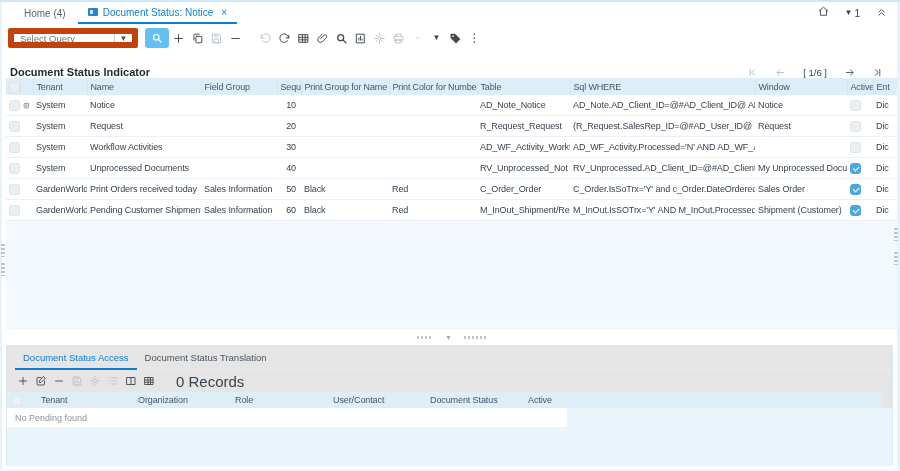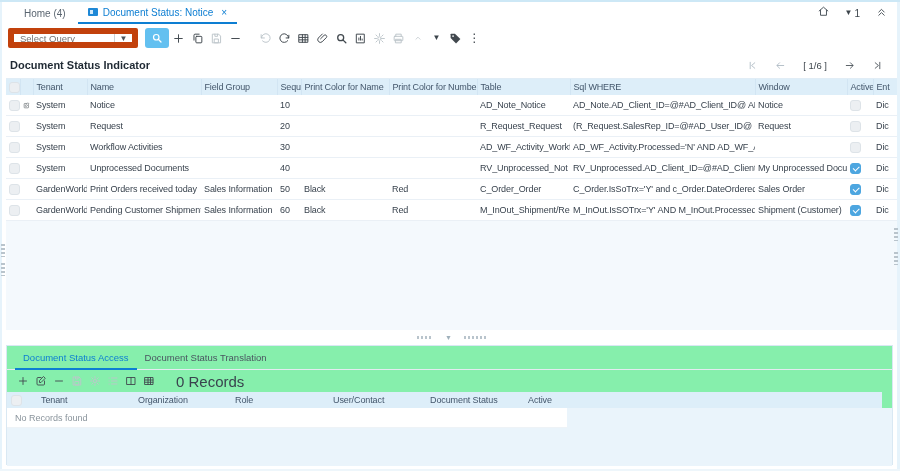--- a/index.html
+++ b/index.html
@@ -32,49 +32,49 @@
   .search-btn svg{width:12px;height:12px;}
   .ti{width:19px;height:22px;display:flex;align-items:center;justify-content:center;color:#41484e;}
   .ti svg{width:13px;height:13px;}
   .ti.dis{color:#bdc5cb;}
   .ti.small svg{width:10px;height:10px;}
   .tgap{width:11px;}
   .ic svg,.ti svg{fill:none;stroke:currentColor;stroke-width:1.8;stroke-linecap:round;stroke-linejoin:round;}
   .glyph{font-size:12px;line-height:1;}
 
   
-  .content-header{position:absolute;top:52px;left:2px;right:3px;height:26px;display:flex;align-items:center;padding:0 8px;background:#fff;box-sizing:border-box;}
+  .content-header{position:absolute;top:52px;left:2px;right:3px;height:26px;display:flex;align-items:flex-end;padding:0 8px;background:#fff;box-sizing:border-box;}
   .page-title{font-size:11px;font-weight:bold;color:#1f2933;}
   .pager{margin-left:auto;display:flex;align-items:center;gap:17px;font-size:9.5px;color:#3c444b;padding-right:6px;}
   .pg{display:flex;align-items:center;}
   .pg svg{width:11px;height:11px;fill:none;stroke:currentColor;stroke-width:1.8;stroke-linecap:round;stroke-linejoin:round;}
   .pg.dis{color:#a8b5bf;}
 
   
   .grid{position:absolute;top:78px;left:6px;width:891px;bottom:141px;background:#f4f9fd;border-top:1px solid #e1edf6;overflow:hidden;}
   table{border-collapse:collapse;table-layout:fixed;}
   .maintbl{width:891px;}
   .maintbl th{height:16px;background:#ddeef9;font-size:9px;letter-spacing:-0.15px;font-weight:normal;color:#43566b;text-align:left;padding:0 3px;white-space:nowrap;overflow:hidden;border-right:1px solid #d2e5f3;}
   .maintbl td{height:20px;background:#fff;border-bottom:1px solid #eaf0f6;font-size:9px;letter-spacing:-0.1px;color:#39434e;padding:0 3px;white-space:nowrap;overflow:hidden;}
-  .maintbl .num{padding-right:5px;}
+  .maintbl .num{text-align:right;padding-right:5px;}
   .cb{width:11px;height:11px;border-radius:3px;background:#eceff2;border:1px solid #dde3e8;display:inline-block;position:relative;vertical-align:middle;box-sizing:border-box;}
   .cb.on{background:#4da6e0;border-color:#4da6e0;}
   .cb.on::after{content:"";position:absolute;left:2px;top:2.5px;width:5px;height:2.5px;border-left:1.5px solid #fff;border-bottom:1.5px solid #fff;transform:rotate(-45deg);}
   .rowedit{color:#41484e;display:flex;align-items:center;justify-content:center;}
   .rowedit svg{width:11px;height:11px;fill:none;stroke:currentColor;stroke-width:1.8;stroke-linecap:round;stroke-linejoin:round;}
 
   
   .splitter{position:absolute;top:330px;left:6px;width:891px;height:15px;background:#fff;display:flex;align-items:center;justify-content:center;gap:12px;}
   .grip-dots{width:16px;height:3px;background:repeating-linear-gradient(to right,#b9c4cc 0 2px,transparent 2px 4px);}
   .grip-caret{font-size:7px;color:#9fb0bb;line-height:1;}
   .wgrip{position:absolute;left:1px;width:4px;height:13px;background:repeating-linear-gradient(to bottom,#b9c4cc 0 2px,transparent 2px 4px);}
   .egrip{position:absolute;right:2px;width:4px;height:13px;background:repeating-linear-gradient(to bottom,#b9c4cc 0 2px,transparent 2px 4px);}
 
   
-  .panel{position:absolute;top:345px;left:6px;width:887px;height:120px;border:1px solid #d9e8f3;background:#86efac;box-sizing:border-box;}
+  .panel{position:absolute;top:345px;left:6px;width:887px;height:120px;border:1px solid #d9e8f3;background:#e5e5e5;box-sizing:border-box;}
   .panel-tabs{height:23px;display:flex;align-items:stretch;padding-left:8px;border-bottom:1px solid #e4ebf1;}
   .ptab{display:flex;align-items:center;font-size:9.5px;padding:0 8px;color:#0d7ed2;border-bottom:2px solid #0d7ed2;margin-bottom:-1px;}
   .ptab.inactive{color:#4a5560;border-bottom:2px solid transparent;}
   .panel-toolbar{height:22px;display:flex;align-items:center;padding-left:7px;}
   .panel-toolbar .ti{width:18px;height:18px;}
   .panel-toolbar .ti svg{width:12px;height:12px;}
   .records{margin-left:18px;font-size:15px;color:#39434e;}
   .dtbl{width:875px;}
   .dtbl th{height:16px;background:#ddeef9;font-size:9px;letter-spacing:-0.1px;font-weight:normal;color:#43566b;text-align:left;padding:0 4px;white-space:nowrap;overflow:hidden;}
   .panel-body{position:relative;height:58px;background:#eaf4fb;}
@@ -269,21 +269,21 @@
           <col style="width:24px">
       </colgroup>
       <thead>
         <tr>
           <th><span class="cb"></span></th>
           <th></th>
           <th>Tenant</th>
           <th>Name</th>
           <th>Field Group</th>
           <th>Seque</th>
-          <th>Print Color for Name</th>
+          <th>Print Group for Name</th>
           <th>Print Color for Number</th>
           <th>Table</th>
           <th>Sql WHERE</th>
           <th>Window</th>
           <th>Active</th>
           <th style="border-right:none">Ent</th>
         </tr>
       </thead>
       <tbody>
         <tr>
@@ -474,17 +474,17 @@
           <th>Organization</th>
           <th>Role</th>
           <th>User/Contact</th>
           <th>Document Status</th>
           <th>Active</th>
         </tr>
       </thead>
     </table>
     <div class="panel-body">
       <div class="empty-row">
-        <span>No Records found</span>
+        <span>No Pending found</span>
       </div>
     </div>
   </div>
 </div>
 
 </body></html>

